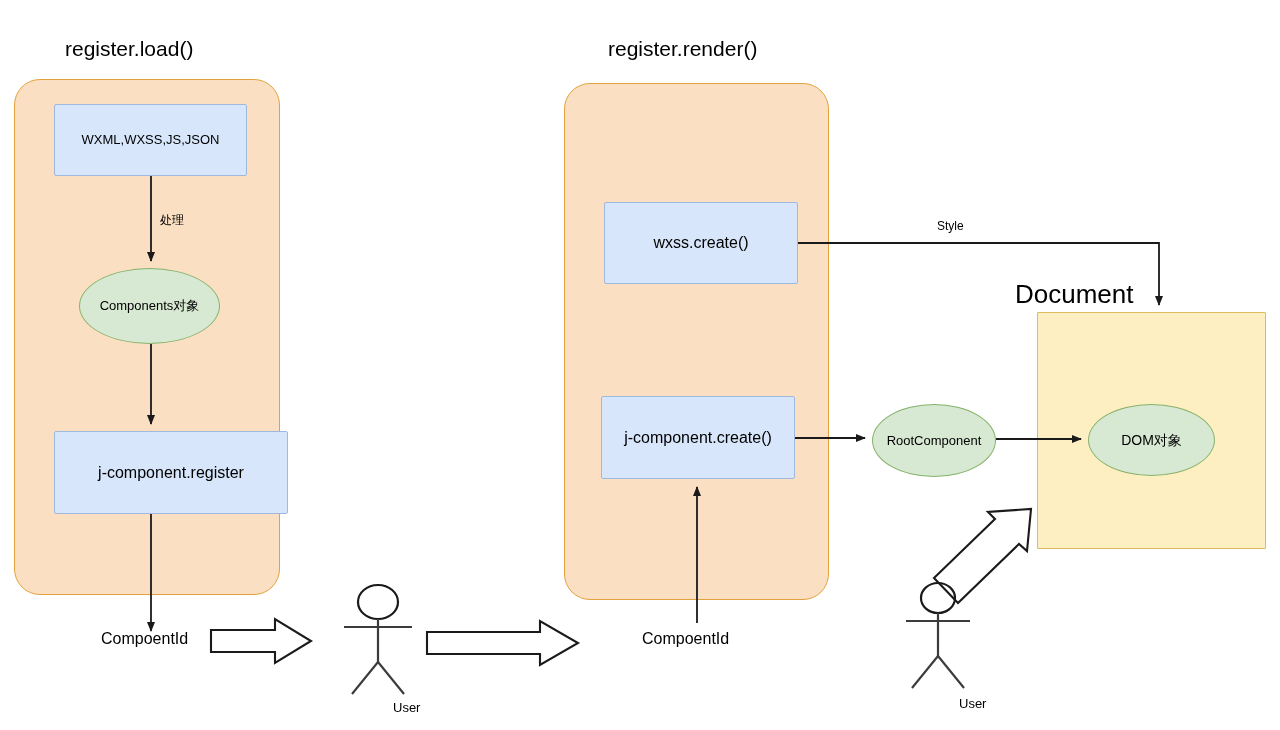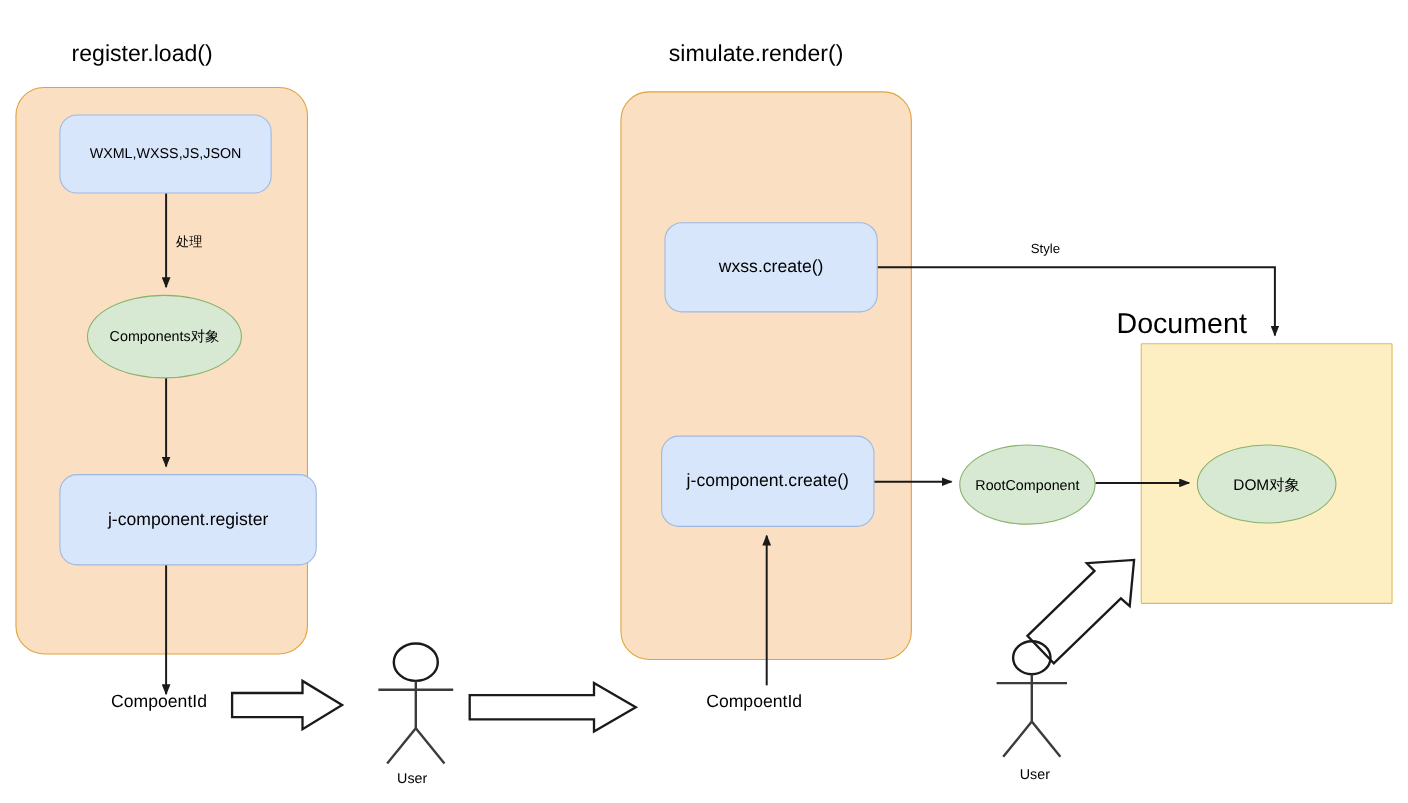--- a/index.html
+++ b/index.html
@@ -40,21 +40,21 @@
   
   .panel {
     background: #fbdfc2;
     border: 1.6px solid #e2a33c;
     border-radius: 26px;
   }
   
   .proc {
     background: #d7e6fa;
     border: 1.2px solid #9fb9de;
-    border-radius: 16px;
+    border-radius: 2px;
     font-size: 16px;
     text-align: right;
   }
   .proc.small { font-size: 13px; }
   
   .ellipse {
     background: #d7e8d3;
     border: 1.3px solid #87b36b;
     border-radius: 50%;
     font-size: 13px;
@@ -68,21 +68,21 @@
   }
   
   .label {
     position: absolute;
     white-space: nowrap;
   }
   .label.title { font-size: 21px; }
   .label.big   { font-size: 26px; }
   .label.mid   { font-size: 16px; }
   .label.small { font-size: 12px; }
-  .label.actor { font-size: 13px; }
+  .label.actor { font-size: 13px; margin-left: 32px; }
 </style>
 </head>
 <body>
 
 <div id="canvas">
 
   <div class="node panel" style="left:14px; top:79px; width:266px; height:516px;"></div>
 
   <div class="node panel" style="left:564px; top:83px; width:265px; height:517px;"></div>
 
@@ -111,21 +111,21 @@
   <div class="node ellipse" style="left:872px; top:404px; width:124px; height:73px;">
     <span>RootComponent</span>
   </div>
 
   <div class="node ellipse lg" style="left:1088px; top:404px; width:127px; height:72px;">
     <span>DOM对象</span>
   </div>
 
   <div class="label title" style="left:65px; top:37px;">register.load()</div>
 
-  <div class="label title" style="left:608px; top:37px;">simulate.render()</div>
+  <div class="label title" style="left:608px; top:37px;">register.render()</div>
 
   <div class="label big" style="left:1015px; top:279px;">Document</div>
 
   <div class="label small" style="left:937px; top:219px;">Style</div>
 
   <div class="label small" style="left:160px; top:212px;">处理</div>
 
   <div class="label mid" style="left:101px; top:630px;">CompoentId</div>
 
   <div class="label mid" style="left:642px; top:630px;">CompoentId</div>

